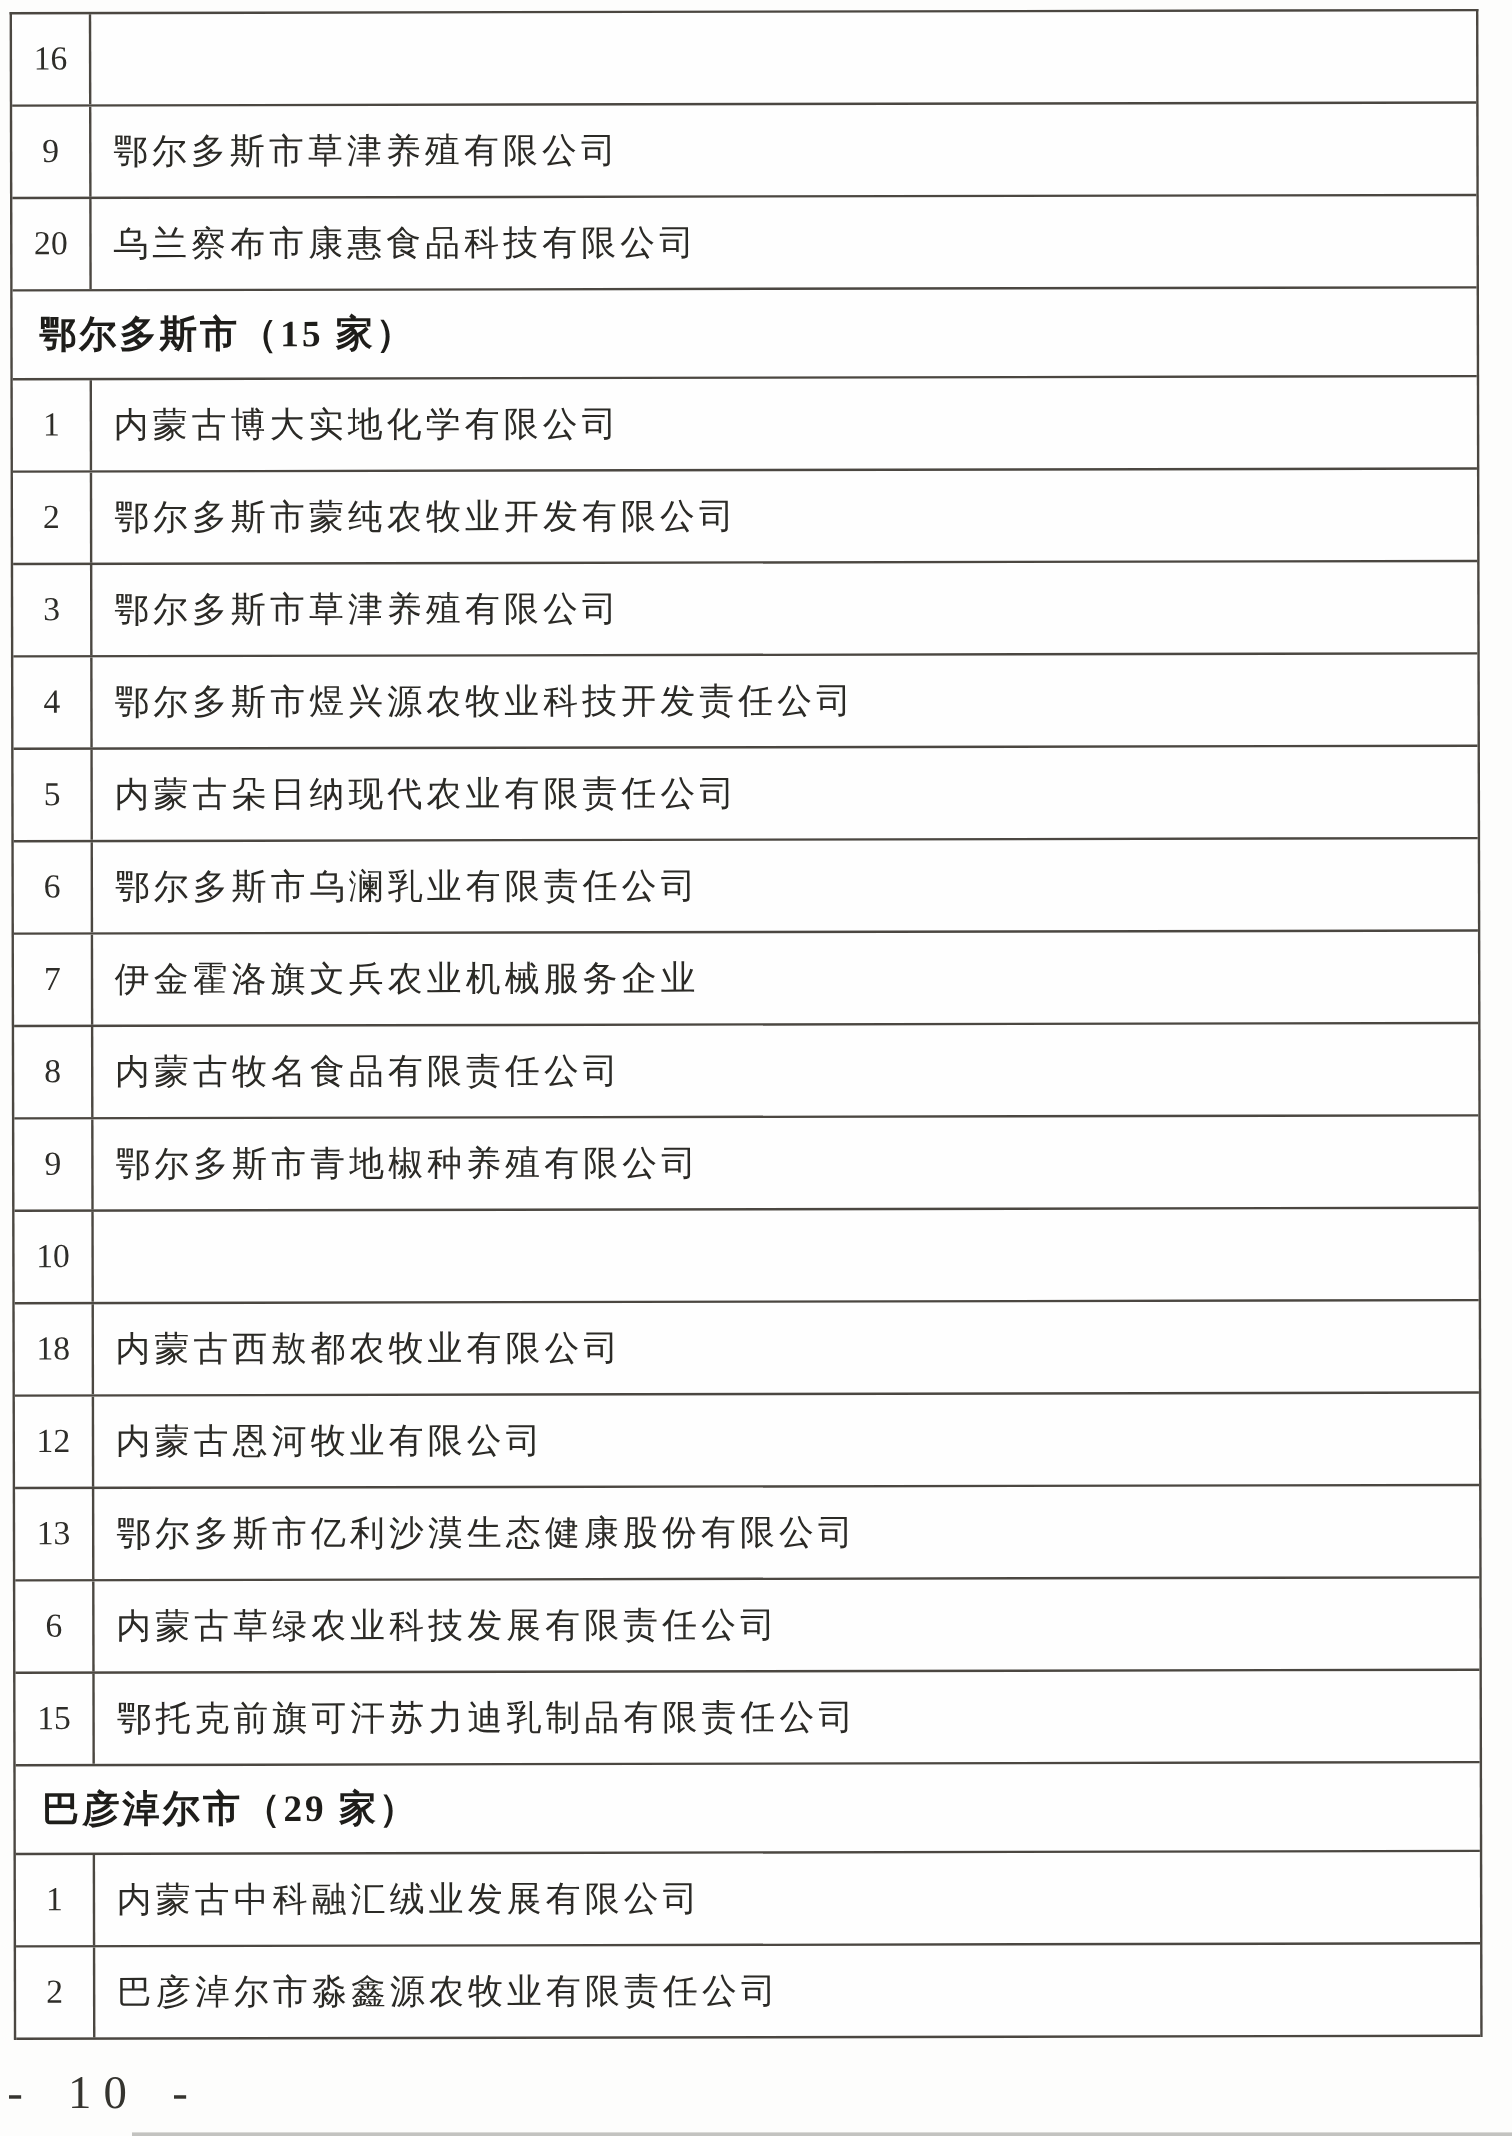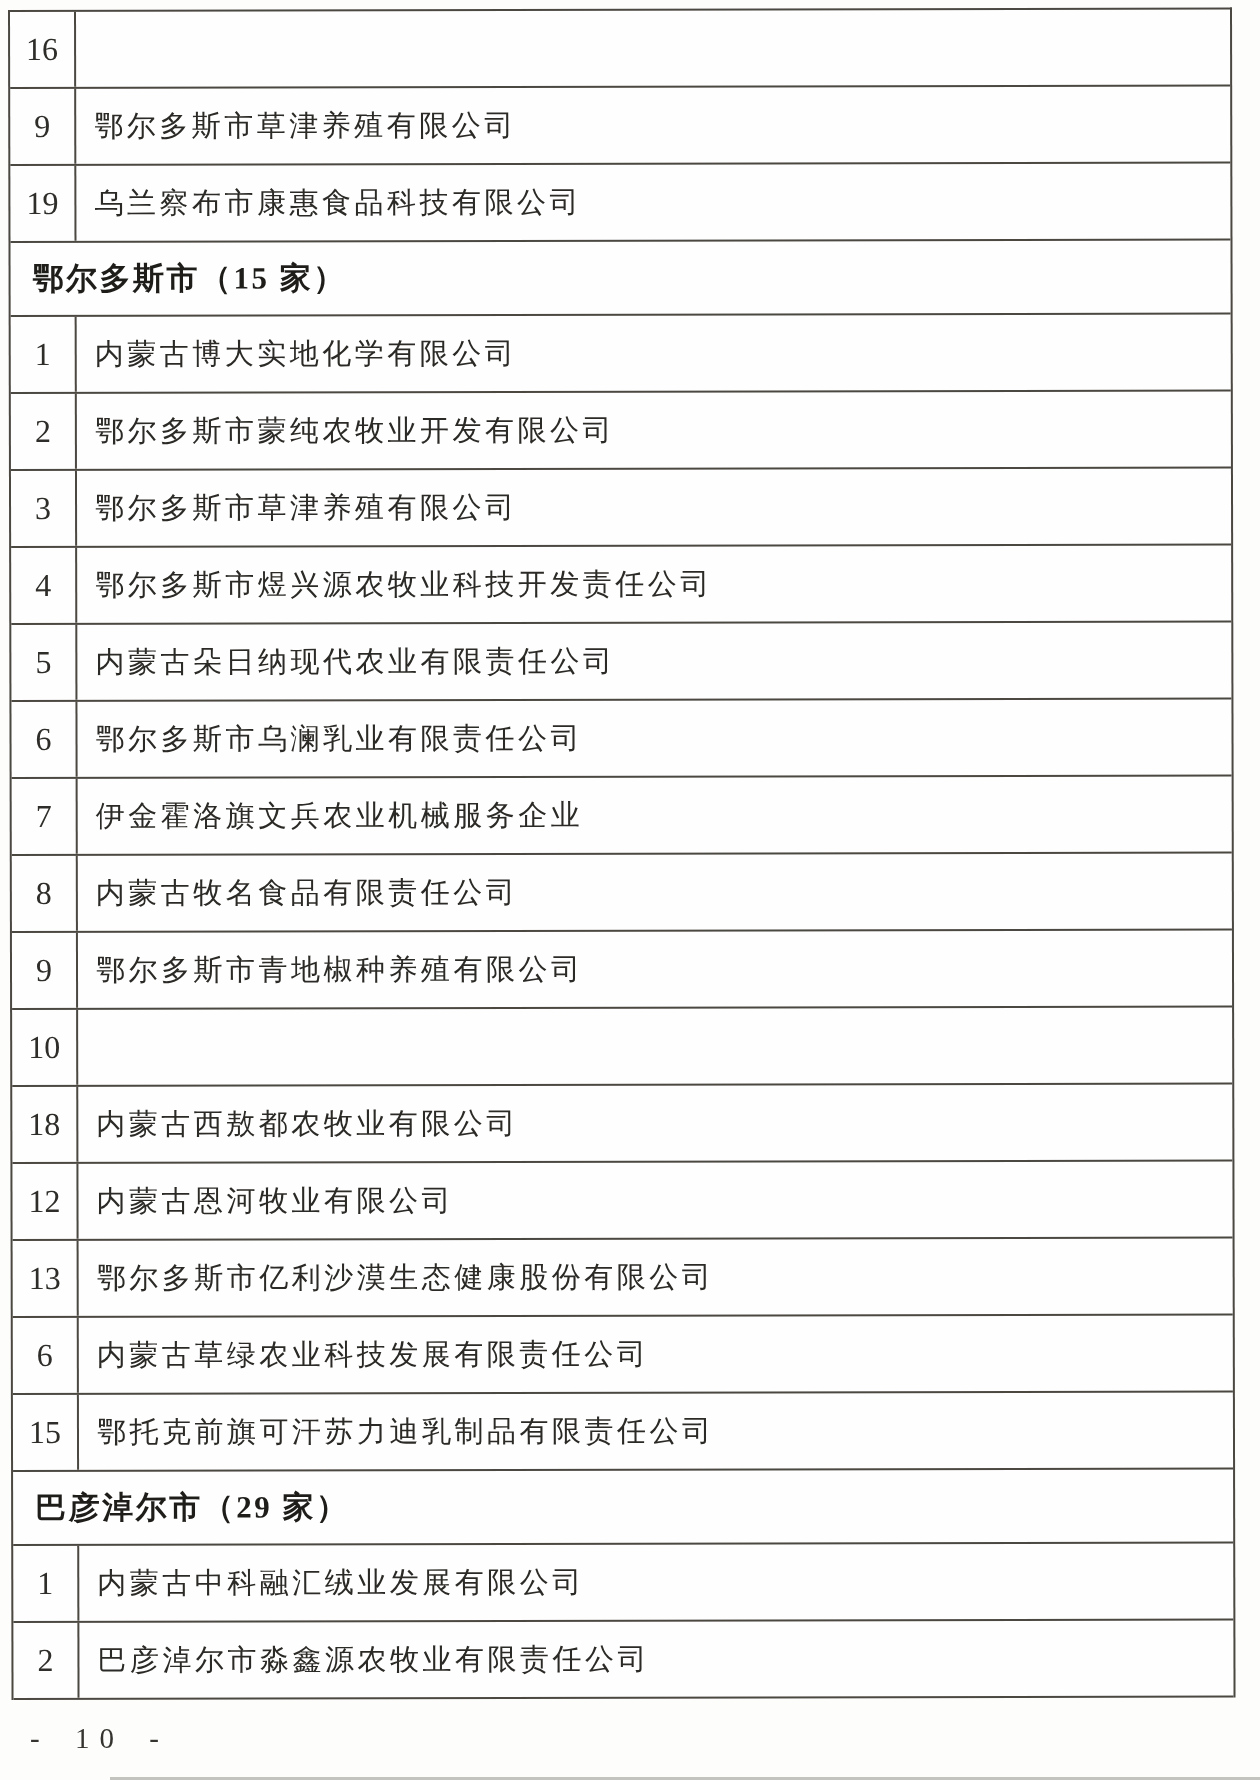--- a/index.html
+++ b/index.html
@@ -30,21 +30,21 @@
     border-bottom: 2px solid #4b4741;
     align-items: stretch;
   }
   .cell-num {
     width: 66px;
     flex: 0 0 66px;
     border-right: 2px solid #4b4741;
     display: flex;
     align-items: center;
     justify-content: center;
-    font-size: 32px;
+    font-size: 28px;
     color: #2e2d29;
   }
   .cell-name {
     display: flex;
     align-items: center;
     padding-left: 18px;
     font-size: 29px;
     letter-spacing: 3.5px;
     color: #2b2a26;
     white-space: nowrap;
@@ -56,23 +56,23 @@
     align-items: center;
     padding-left: 22px;
     font-weight: bold;
     font-size: 31px;
     letter-spacing: 2.5px;
     color: #1e1d1a;
     white-space: nowrap;
   }
   .footer {
     position: absolute;
-    left: 30px;
+    left: 6px;
     top: 1722px;
-    font-size: 29px;
+    font-size: 39px;
     letter-spacing: 10px;
     word-spacing: 8px;
     color: #35342f;
   }
   .scan-edge {
     position: absolute;
     left: 110px;
     right: 0;
     bottom: 0;
     height: 3px;
@@ -85,21 +85,21 @@
 
 <div class="doc-table">
     <div class="data-row">
       <div class="cell-num">16</div>
     </div>
     <div class="data-row">
       <div class="cell-num">9</div>
       <div class="cell-name">鄂尔多斯市草津养殖有限公司</div>
     </div>
     <div class="data-row">
-      <div class="cell-num">19</div>
+      <div class="cell-num">20</div>
       <div class="cell-name">乌兰察布市康惠食品科技有限公司</div>
     </div>
     <div class="section-row">鄂尔多斯市（15 家）</div>
     <div class="data-row">
       <div class="cell-num">1</div>
       <div class="cell-name">内蒙古博大实地化学有限公司</div>
     </div>
     <div class="data-row">
       <div class="cell-num">2</div>
       <div class="cell-name">鄂尔多斯市蒙纯农牧业开发有限公司</div>

